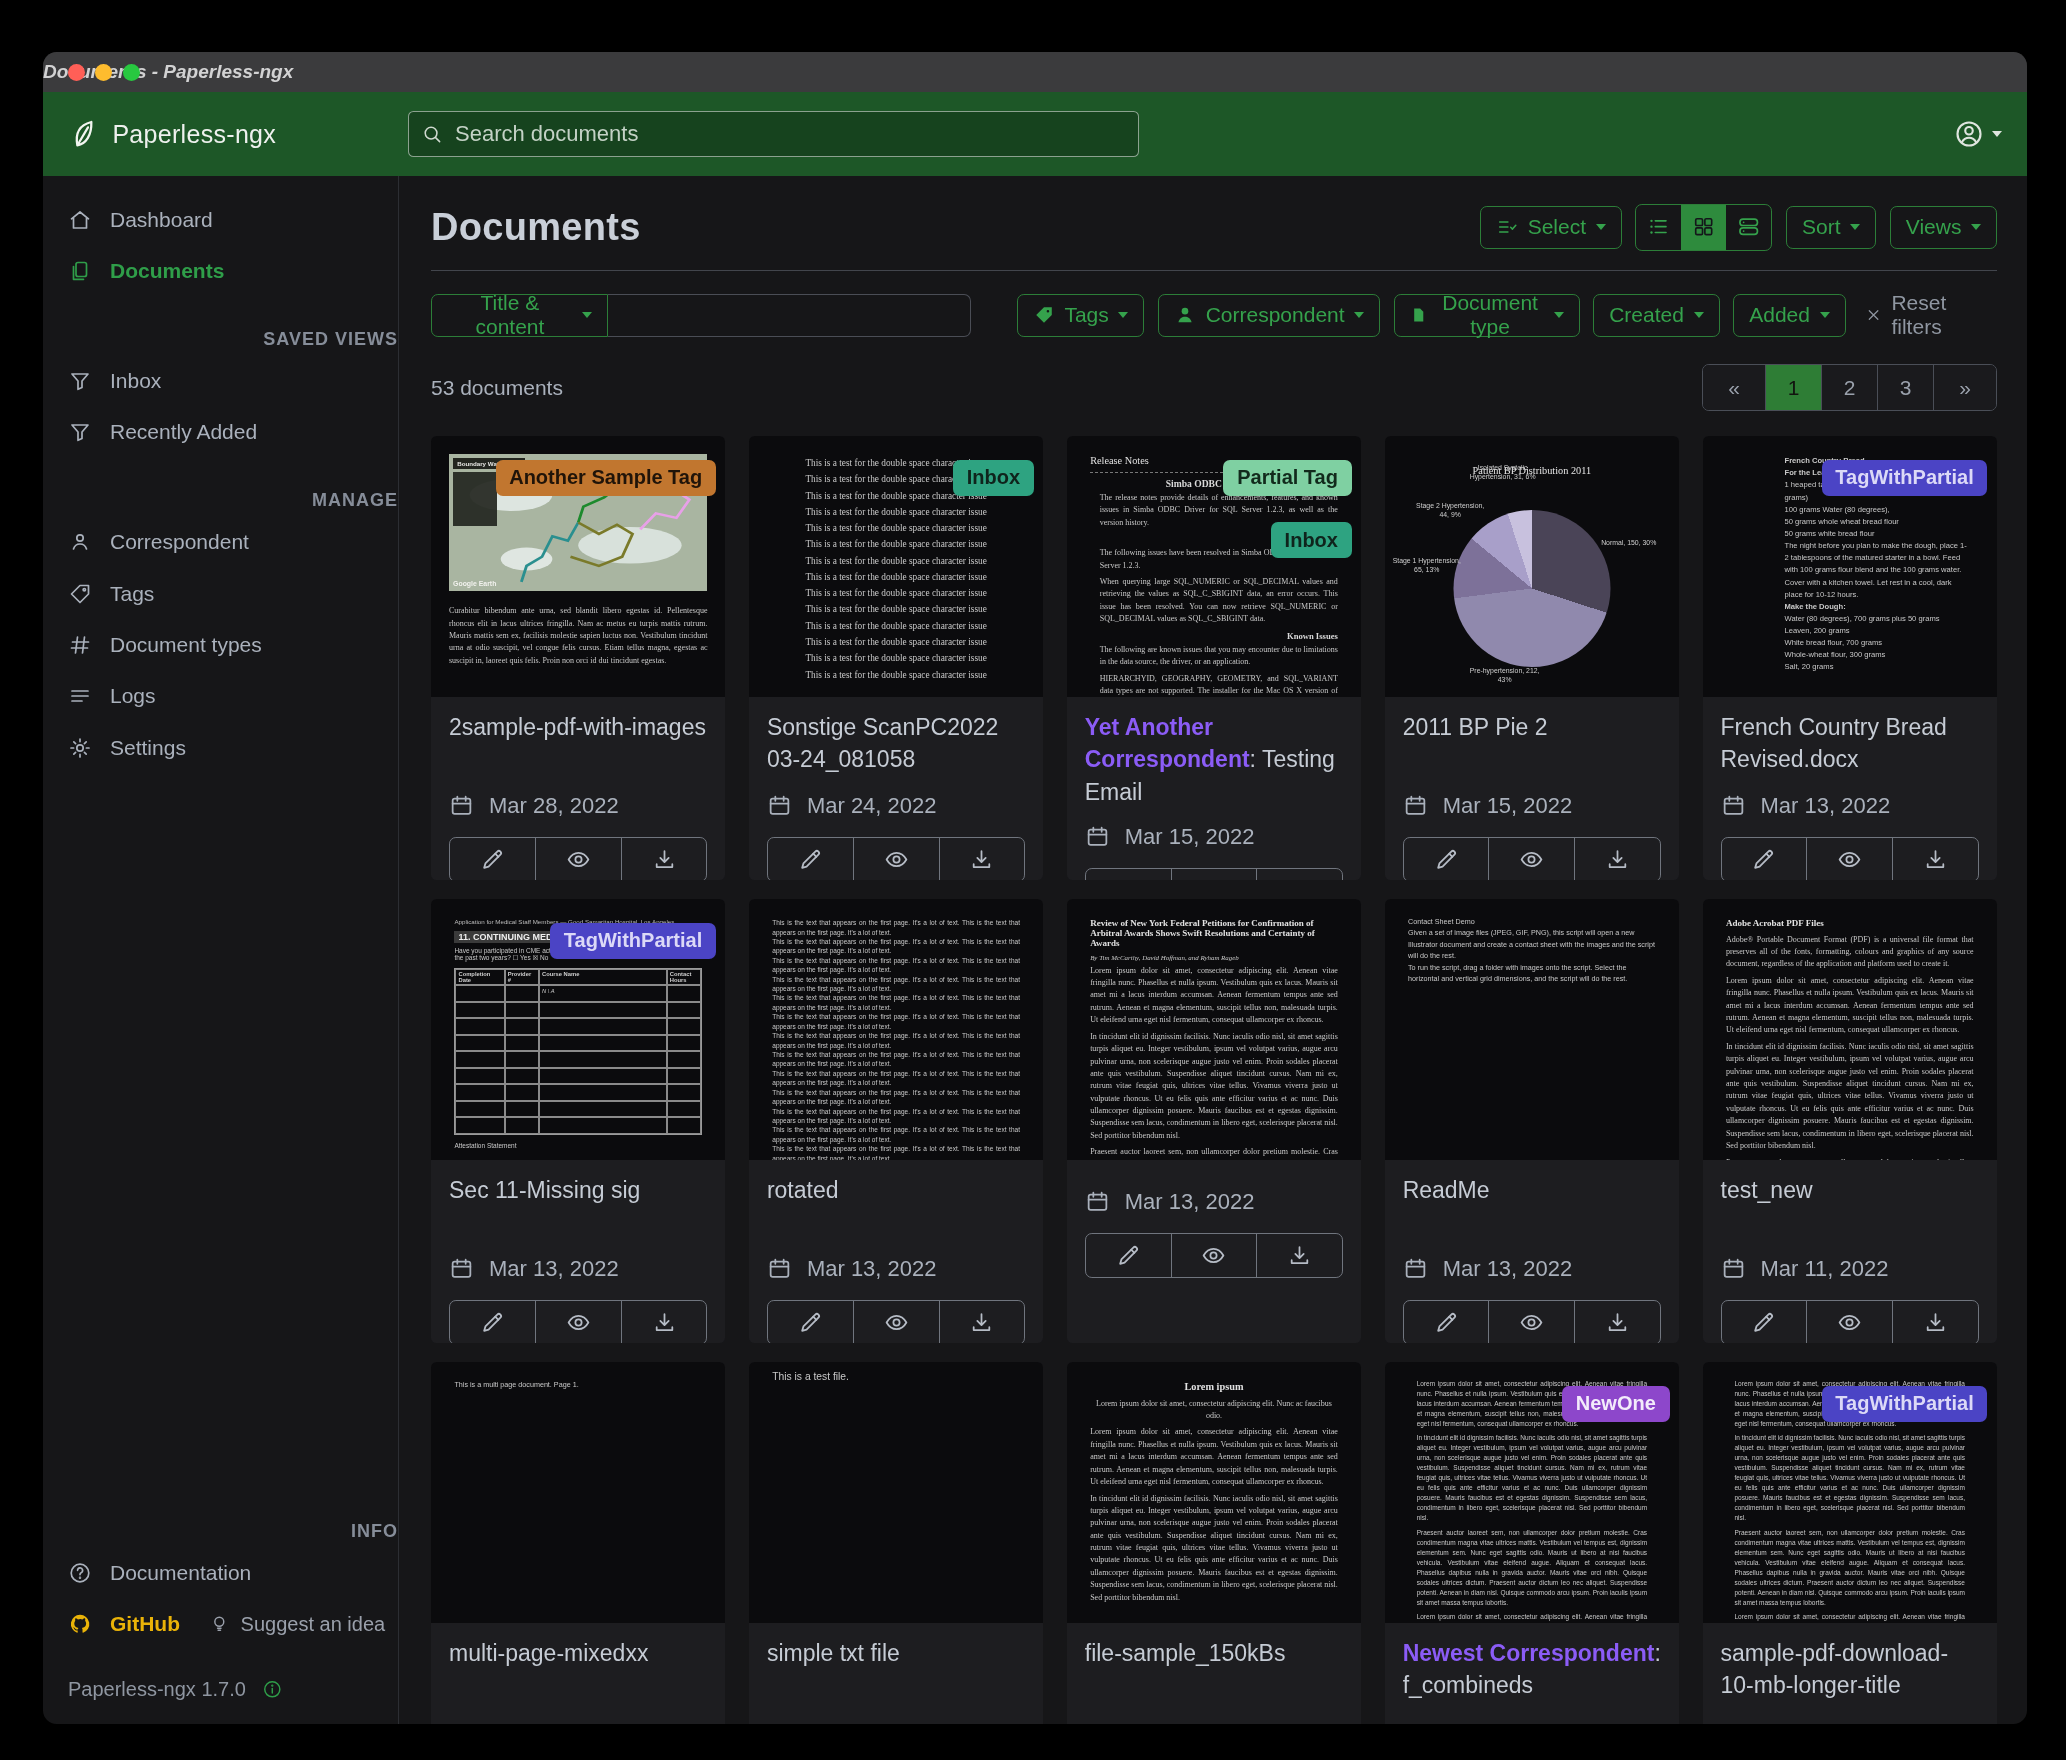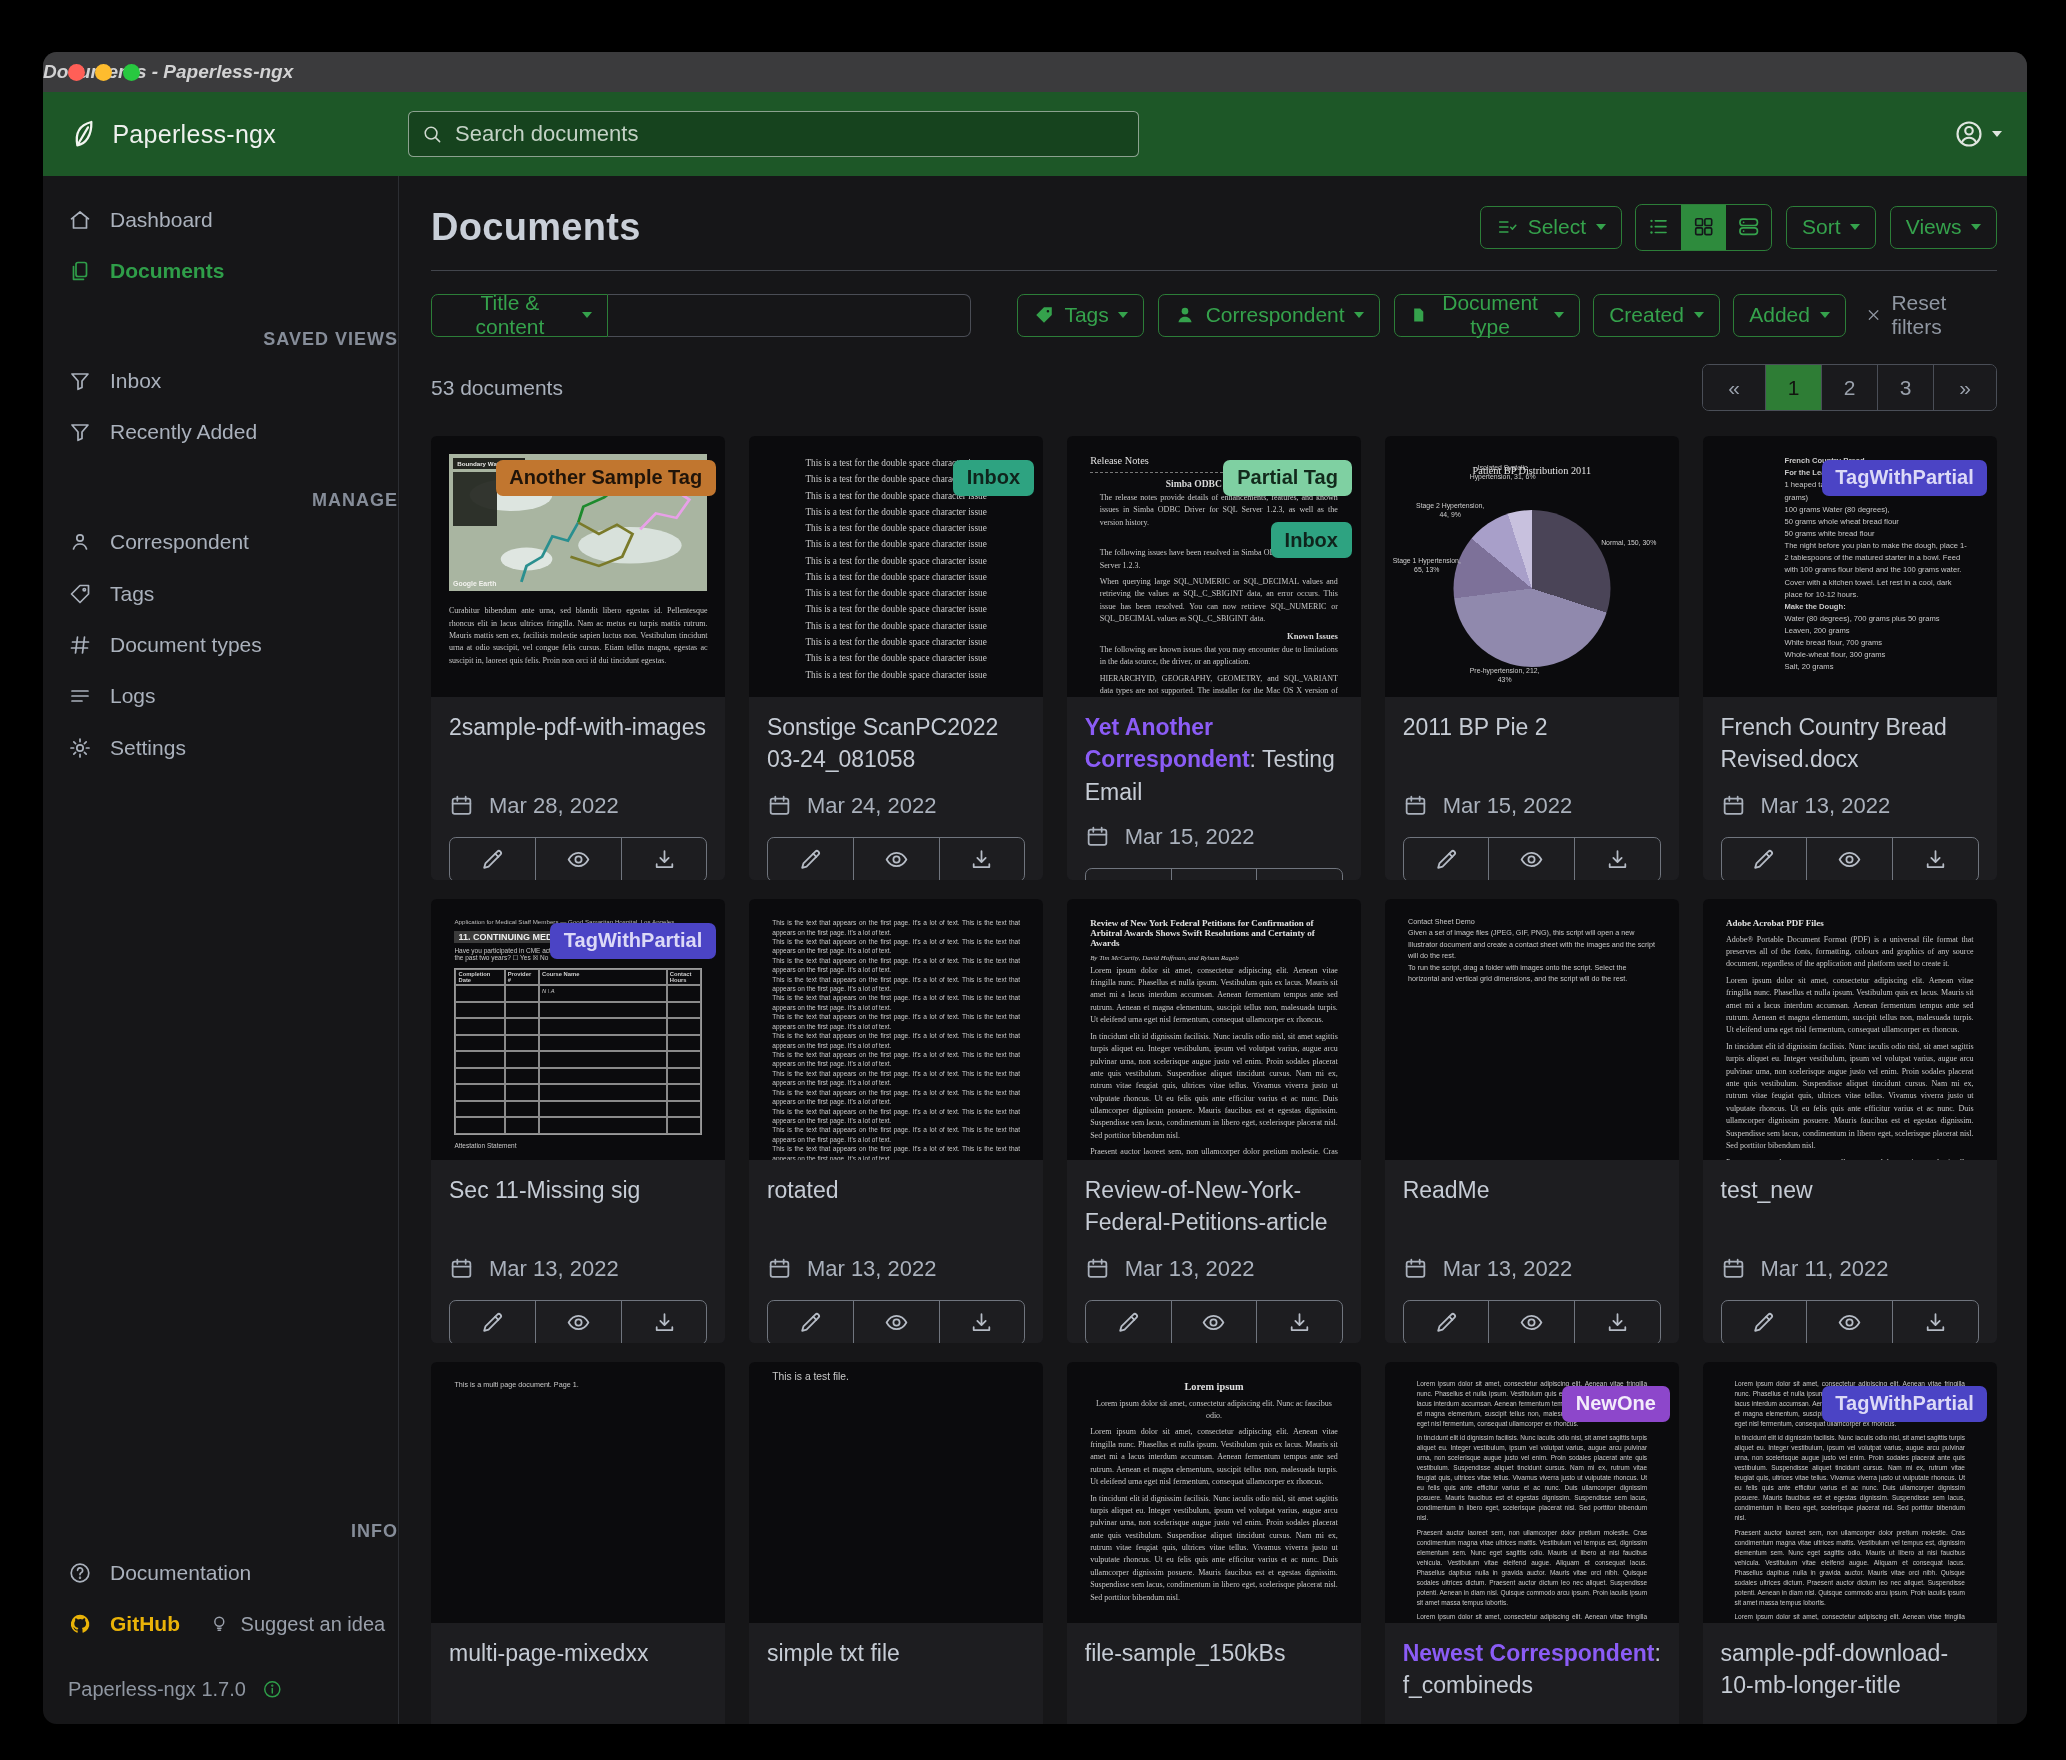--- a/index.html
+++ b/index.html
@@ -858,21 +858,20 @@
       <div class="th-byline">By Tim McCarthy, David Hoffman, and Ryham Rageb</div>
 
       <div style="text-align:justify;">
                     <p class="tiny">Lorem ipsum dolor sit amet, consectetur adipiscing elit. Aenean vitae fringilla nunc. Phasellus et nulla ipsum. Vestibulum quis ex lacus. Mauris sit amet mi a lacus interdum accumsan. Aenean fermentum tempus ante sed rutrum. Aenean et magna elementum, suscipit tellus non, malesuada turpis. Ut eleifend urna eget nisl fermentum, consequat ullamcorper ex rhoncus.</p>
                     <p class="tiny">In tincidunt elit id dignissim facilisis. Nunc iaculis odio nisl, sit amet sagittis turpis aliquet eu. Integer vestibulum, ipsum vel volutpat varius, augue arcu pulvinar urna, non scelerisque augue justo vel enim. Proin sodales placerat ante quis vestibulum. Suspendisse aliquet tincidunt cursus. Nam mi ex, rutrum vitae feugiat quis, ultrices vitae tellus. Vivamus viverra justo ut vulputate rhoncus. Ut eu felis quis ante efficitur varius et ac nunc. Duis ullamcorper dignissim posuere. Mauris faucibus est et egestas dignissim. Suspendisse sem lacus, condimentum in libero eget, scelerisque placerat nisl. Sed porttitor bibendum nisl.</p>
                     <p class="tiny">Praesent auctor laoreet sem, non ullamcorper dolor pretium molestie. Cras condimentum magna vitae ultrices mattis. Vestibulum vel tempus est, dignissim elementum sem. Nunc eget sagittis odio. Mauris ut libero at nisi faucibus vehicula. Vestibulum vitae eleifend augue. Aliquam et consequat lacus. Phasellus dapibus nulla in gravida auctor. Mauris vitae orci nibh. Quisque sodales ultrices dictum. Praesent auctor dictum leo nec aliquet. Suspendisse potenti. Aenean in diam nisl. Quisque commodo arcu ipsum. Proin iaculis ipsum sit amet massa tempus lobortis.</p>
                   </div>
                 </div>
               </div>
     <div class="cbody">
-                <div class="ctitle"><span>Review-of-New-York-Federal-Petitions-article</span></div>
                 <div class="cdate">
         <span class="ic">
                     <svg viewBox="0 0 24 24" fill="none" stroke="currentColor" stroke-width="1.7" stroke-linecap="round" stroke-linejoin="round">
                       <rect x="3.5" y="5.5" width="17" height="14.5" rx="2"></rect>
                       <path d="M3.5 10.2h17M8 3.5v4M16 3.5v4"></path>
                     </svg>
                   </span>
                   <span>Mar 13, 2022</span>
                 </div>
       <div class="cactions">

